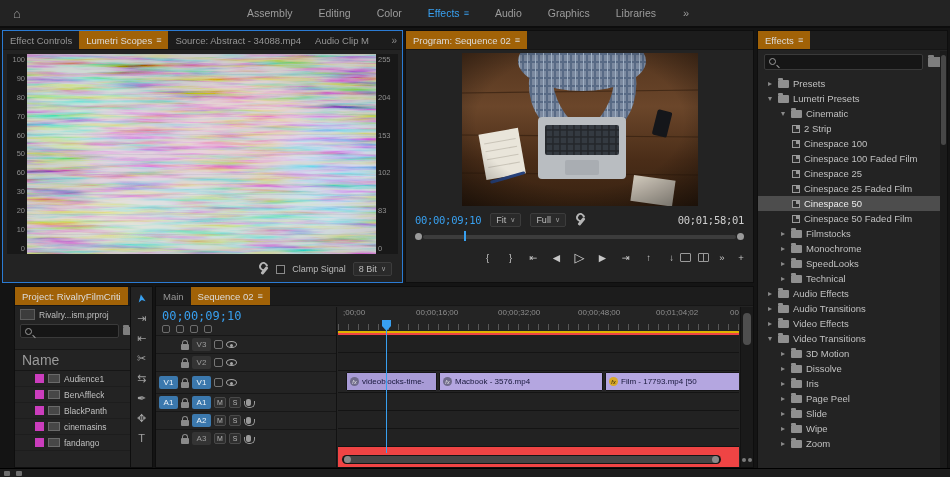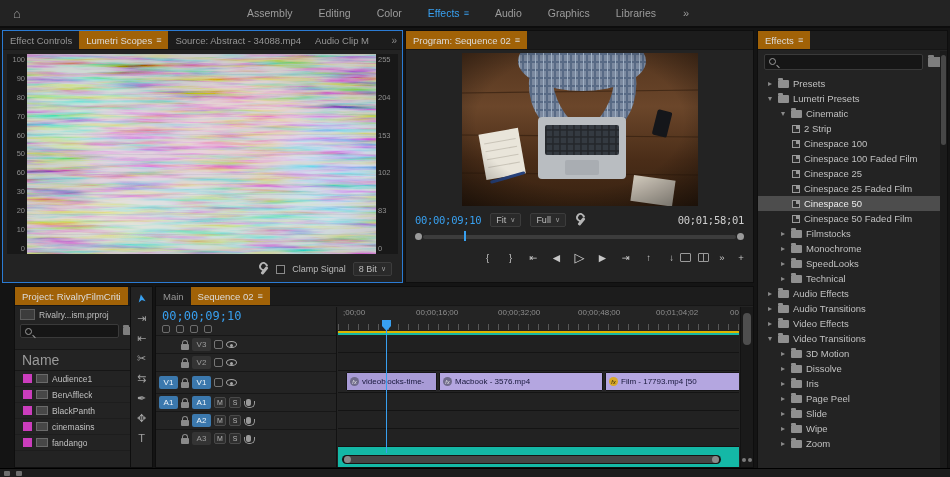--- a/index.html
+++ b/index.html
@@ -84,21 +84,21 @@
   .fxsq::after{content:"";position:absolute;right:0;top:0;width:3px;height:3px;background:#9a9a9a}
   .escroll{position:absolute;right:0;top:20px;bottom:2px;width:7px;background:#1b1b1b}
   .escroll .h{position:absolute;left:1px;right:1px;top:4px;height:90px;background:#474747;border-radius:3px}
 
   
   #project-panel{left:14px;top:286px;width:126px;height:182px}
   .proj-file{display:flex;align-items:center;gap:4px;padding:3px 5px;font-size:8.5px;color:#bdbdbd}
   .thumb{width:15px;height:11px;background:#3c3c3c;border:1px solid #5c5c5c;flex:0 0 auto}
   .proj-search{display:flex;align-items:center;gap:4px;padding:1px 5px 3px 5px}
   .name-hdr{font-size:14px;color:#9a9a9a;padding:2px 7px;border-top:1px solid #161616;border-bottom:1px solid #161616;margin-top:8px}
-  .pitem{height:16px;display:flex;align-items:center;gap:4px;padding:0 8px;font-size:8.5px;color:#c0c0c0;border-bottom:1px solid #1d1d1d}
+  .pitem{height:16px;display:flex;align-items:center;gap:4px;padding:0 20px;font-size:8.5px;color:#c0c0c0;border-bottom:1px solid #1d1d1d}
   .chip{width:9px;height:9px;background:#cb3dbd;flex:0 0 auto}
   .citem{width:12px;height:9px;background:#474747;border:1px solid #6a6a6a;flex:0 0 auto}
   .pscroll{position:absolute;right:1px;top:20px;bottom:2px;width:6px;background:#1b1b1b}
   .pscroll .h{position:absolute;left:1px;right:1px;top:6px;height:46px;background:#474747;border-radius:3px}
 
   
   #tools-panel{left:130px;top:286px;width:23px;height:182px;display:flex;flex-direction:column;align-items:center;padding-top:5px;gap:7px}
   .tool{color:#9f9f9f;font-size:11px;height:13px;line-height:13px}
   .tool.active{color:#38a0f0}
   .tool.rot{transform:rotate(-100deg);display:inline-block}
@@ -117,21 +117,21 @@
   .cellsrc.empty{background:transparent}
   .lock{width:8px;height:6px;background:#8a8a8a;border-radius:1px;position:relative;margin-top:4px;flex:0 0 auto}
   .lock::before{content:"";position:absolute;top:-4px;left:1px;width:4px;height:4px;border:1.5px solid #8a8a8a;border-bottom:none;border-radius:3px 3px 0 0}
   .sync{width:9px;height:9px;border:1px solid #767676;border-radius:2px;flex:0 0 auto}
   .eye{width:11px;height:7px;border:1px solid #a8a8a8;border-radius:50%;position:relative;flex:0 0 auto}
   .eye::after{content:"";position:absolute;left:3px;top:1.5px;width:3px;height:3px;background:#a8a8a8;border-radius:50%}
   .ms{width:12px;height:11px;background:#2e2e2e;border:1px solid #4a4a4a;border-radius:2px;font-size:7px;color:#b5b5b5;display:flex;align-items:center;justify-content:center;flex:0 0 auto}
   .mic{width:5px;height:7px;background:#999;border-radius:2px;position:relative;margin-left:2px;flex:0 0 auto}
   .mic::after{content:"";position:absolute;left:-2.5px;top:2px;width:9px;height:6px;border:1px solid #999;border-top:none;border-radius:0 0 5px 5px}
 
-  .tl-content{position:absolute;left:182px;right:14px;top:20px;bottom:0;overflow:hidden;background:#14b8a6}
+  .tl-content{position:absolute;left:182px;right:14px;top:20px;bottom:0;overflow:hidden;background:#ef4444}
   .ruler{position:absolute;left:0;right:0;top:0;height:26px;background:#242424;border-bottom:2px solid #dcb400}
   .rlabel{position:absolute;top:1px;font-size:8px;color:#8e8e8e;white-space:nowrap}
   .ticks{position:absolute;left:0;right:0;bottom:1px;height:6px;background:repeating-linear-gradient(90deg,#585858 0 1px,transparent 1px 10px)}
   .track{position:absolute;left:0;right:0;border-bottom:1px solid #141414;background:#242424}
   .track.empty{background:#202020}
   .track.audio{background:#222}
   .clip{position:absolute;top:1px;height:19px;background:#b4a6e0;border:1px solid #151515;border-radius:1px;color:#17173a;font-size:8px;display:flex;align-items:center;gap:3px;padding:0 3px;overflow:hidden}
   .clip.alt{background:#a89bd6}
   .fxb{width:9px;height:9px;border-radius:50%;background:#6f6a8a;color:#e6e6e6;font-size:5.5px;display:flex;align-items:center;justify-content:center;flex:0 0 auto;font-style:italic}
   .fxb.yellow{background:#d9a927;color:#221c05}

